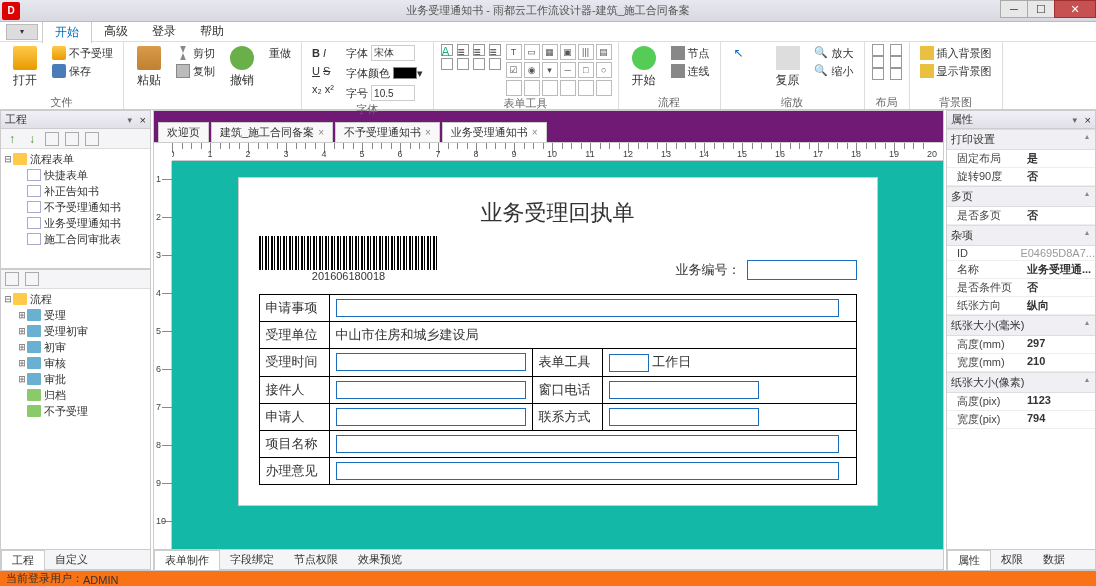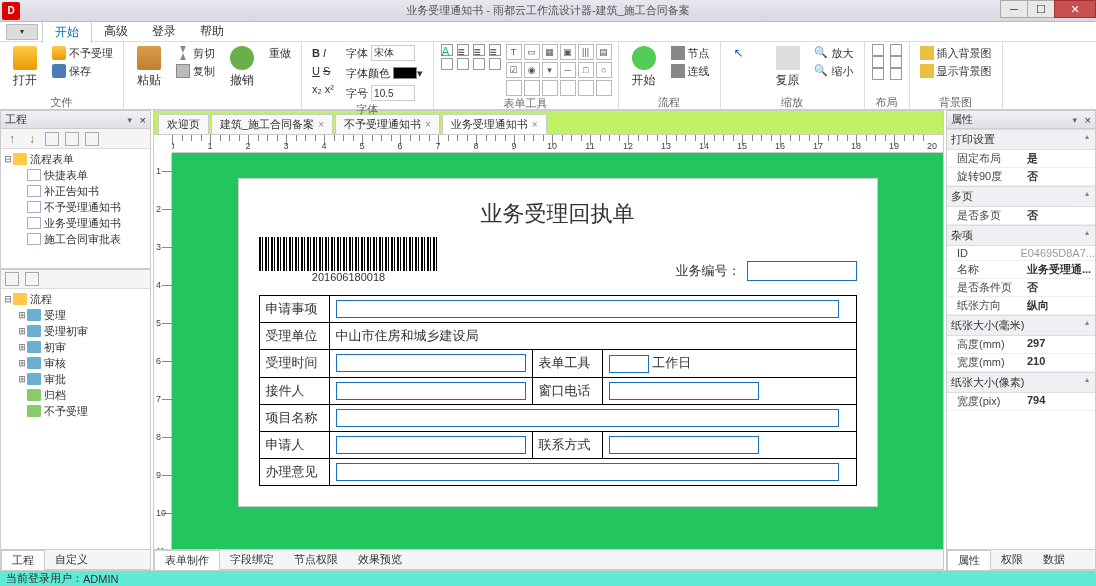--- a/index.html
+++ b/index.html
@@ -45,53 +45,53 @@
 .tree-node .ticon { width: 14px; height: 12px; margin-right: 3px; }
 .ticon-form { background: #fff; border: 1px solid #aac; }
 .ticon-folder { background: #ffc94a; border-radius: 1px; }
 .ticon-people { background: #6ab0d0; border-radius: 1px; }
 .ticon-person { background: #8aca6a; border-radius: 1px; }
 .tree-children { padding-left: 14px; }
 .bottom-tabs { display: flex; border-top: 1px solid #ccc; height: 20px; align-items: center; background: #f5f5f8; }
 .bottom-tabs .btab { padding: 2px 10px; cursor: pointer; font-size: 11px; }
 .bottom-tabs .btab.active { background: #fff; border: 1px solid #ccc; border-bottom: none; }
 .center { flex: 1; display: flex; flex-direction: column; border: 1px solid #ccc; margin: 0 2px; background: #fff; }
-.doc-tabs { height: 24px; background: #bef264; border-bottom: 1px solid #ccc; display: flex; align-items: flex-end; padding-left: 4px; }
+.doc-tabs { height: 32px; background: #701a75; border-bottom: 1px solid #ccc; display: flex; align-items: flex-end; padding-left: 4px; }
 .doc-tab { padding: 2px 8px; border: 1px solid #ccc; border-bottom: none; background: #f8f8f8; margin-right: 2px; font-size: 11px; cursor: pointer; display: flex; align-items: center; gap: 4px; }
 .doc-tab.active { background: #fff; }
 .doc-tab .x { color: #888; font-size: 10px; }
 .ruler-h { height: 18px; background: #fff; border-bottom: 1px solid #ccc; position: relative; overflow: hidden; margin-left: 18px;}
 .ruler-h .tick { position: absolute; top: 0; border-left: 1px solid #888; height: 6px; }
 .ruler-h .tick.major { height: 10px; }
 .ruler-h .ticklabel { position: absolute; top: 6px; font-size: 9px; color: #444; transform: translateX(-50%); }
 .canvas-wrap { flex: 1; display: flex; overflow: hidden; }
 .ruler-v { width: 18px; background: #fff; border-right: 1px solid #ccc; position: relative; }
 .ruler-v .tick { position: absolute; left: 8px; border-top: 1px solid #888; width: 6px; }
 .ruler-v .ticklabel { position: absolute; left: 2px; font-size: 9px; color: #444; transform: translateY(-50%); }
-.canvas { flex: 1; background: #22c55e; overflow: auto; position: relative; padding: 25px 40px; }
+.canvas { flex: 1; background: #14b8a6; overflow: auto; position: relative; padding: 16px 40px; }
 .page { background: #fff; width: 640px; margin: 0 auto; padding: 10px 20px 20px; border: 1px solid #ccc; }
 .form-title { text-align: center; font-size: 22px; font-family: SimSun; margin: 10px 0 8px; }
 .barcode-area { display: flex; justify-content: space-between; align-items: flex-end; margin-bottom: 14px; }
 .barcode { width: 180px; height: 44px; position: relative; }
 .barcode-bars { height: 34px; background: repeating-linear-gradient(90deg, #000 0, #000 2px, #fff 2px, #fff 3px, #000 3px, #000 4px, #fff 4px, #fff 6px); }
 .barcode-num { font-size: 11px; text-align: center; }
 .biznum { display: flex; align-items: center; gap: 6px; font-size: 13px; }
 .biznum .field { width: 110px; height: 20px; border: 1px solid #1a6ebc; }
 .form-table { width: 100%; border-collapse: collapse; }
 .form-table td { border: 1px solid #000; padding: 4px 6px; height: 22px; font-size: 13px; vertical-align: middle; }
 .form-table td.label { width: 70px; }
 .bfield { display: inline-block; height: 18px; border: 1px solid #1a6ebc; vertical-align: middle; }
 .right-panel { width: 150px; }
 .props { flex: 1; overflow: auto; background: #fff; font-size: 11px; }
 .prop-group { background: #f0f0f4; padding: 2px 4px; border-bottom: 1px solid #ddd; border-top: 1px solid #ddd; position: relative; }
 .prop-group::after { content: "▴"; position: absolute; right: 6px; color: #888; font-size: 8px; }
 .prop-row { display: flex; border-bottom: 1px solid #eee; padding: 1px 0 1px 10px; }
 .prop-row .k { width: 70px; color: #444; }
 .prop-row .v { flex: 1; font-weight: bold; }
-.statusbar { height: 16px; background: #5eead4; border-top: 1px solid #ccc; padding: 0 6px; font-size: 11px; display: flex; align-items: center; }
+.statusbar { height: 16px; background: #f97316; border-top: 1px solid #ccc; padding: 0 6px; font-size: 11px; display: flex; align-items: flex-end; }
 .mini-ico { display:inline-block; width:12px; height:12px; border:1px solid #999; margin:0 1px; vertical-align:middle; }
 .tool-grid { display: grid; grid-template-columns: repeat(6, 16px); gap: 2px; }
 .tool-grid .ti { width: 16px; height: 16px; border: 1px solid #bbb; background: #fff; cursor: pointer; display: flex; align-items: center; justify-content: center; font-size: 9px; color: #555; }
 </style>
 </head>
 <body>
 
 <div class="titlebar">
   <div class="app-icon">D</div>
   <div class="titlebar-title">业务受理通知书 - 雨都云工作流设计器-建筑_施工合同备案</div>
@@ -563,28 +563,28 @@
                   <td class="label">表单工具</td>
                   <td><span class="bfield" style="width:40px;"></span> <span>工作日</span></td>
                 </tr>
             <tr>
                   <td class="label">接件人</td>
                   <td><span class="bfield" style="width:190px;"></span></td>
                   <td class="label">窗口电话</td>
                   <td><span class="bfield" style="width:150px;"></span></td>
                 </tr>
             <tr>
-                  <td class="label">项目名称</td>
-                  <td colspan="3"><span class="bfield" style="width:98%;"></span></td>
-                </tr>
-            <tr>
                   <td class="label">申请人</td>
                   <td><span class="bfield" style="width:190px;"></span></td>
                   <td class="label">联系方式</td>
                   <td><span class="bfield" style="width:150px;"></span></td>
+                </tr>
+            <tr>
+                  <td class="label">项目名称</td>
+                  <td colspan="3"><span class="bfield" style="width:98%;"></span></td>
                 </tr>
             <tr>
                   <td class="label">办理意见</td>
                   <td colspan="3"><span class="bfield" style="width:98%;"></span></td>
                 </tr>
           </tbody>
             </table>
         </div>
       </div>
     </div>
@@ -638,20 +638,24 @@
       <div class="prop-row">
           <div class="k">高度(mm)</div>
           <div class="v">297</div>
         </div>
       <div class="prop-row">
           <div class="k">宽度(mm)</div>
           <div class="v">210</div>
         </div>
       <div class="prop-group">纸张大小(像素)</div>
       <div class="prop-row">
+          <div class="k">高度(pix)</div>
+          <div class="v">1123</div>
+        </div>
+      <div class="prop-row">
           <div class="k">宽度(pix)</div>
           <div class="v">794</div>
         </div>
     </div>
     <div class="bottom-tabs">
       <div class="btab active">属性</div>
       <div class="btab">权限</div>
       <div class="btab">数据</div>
     </div>
   </div>

